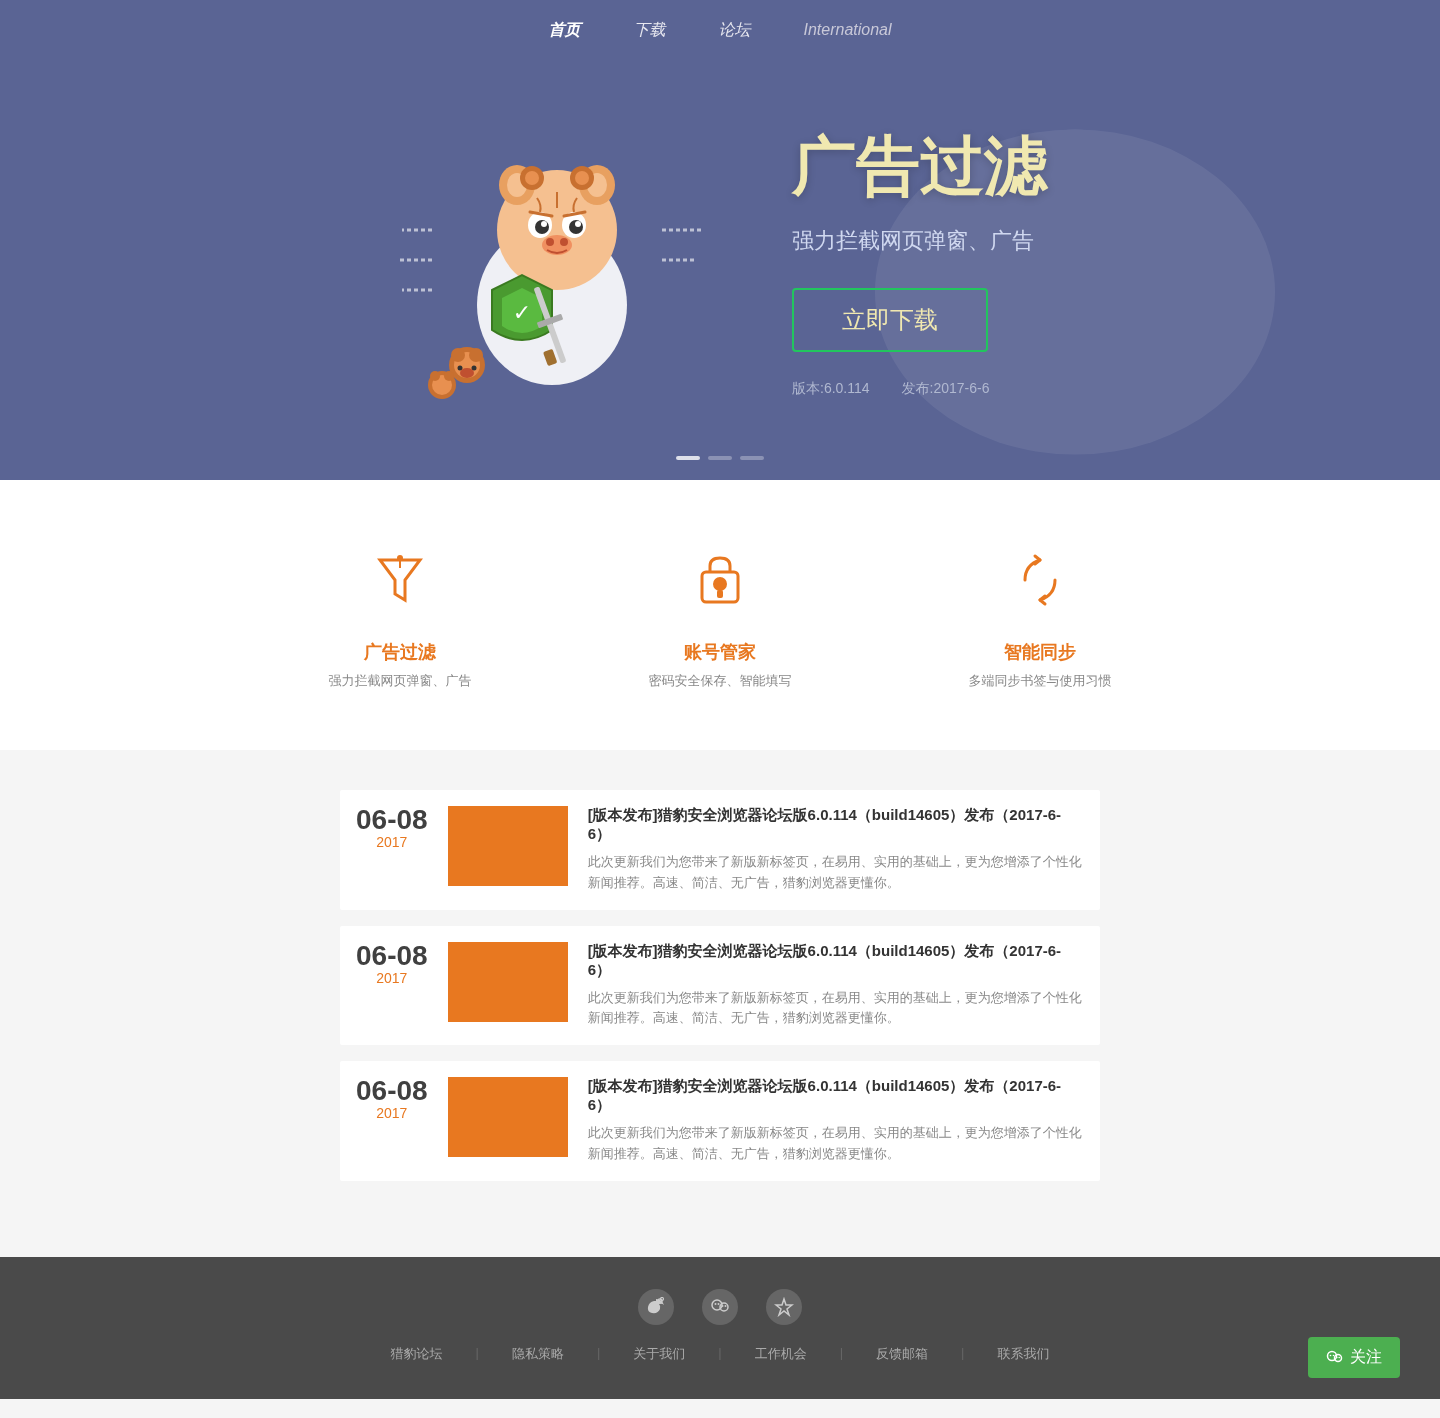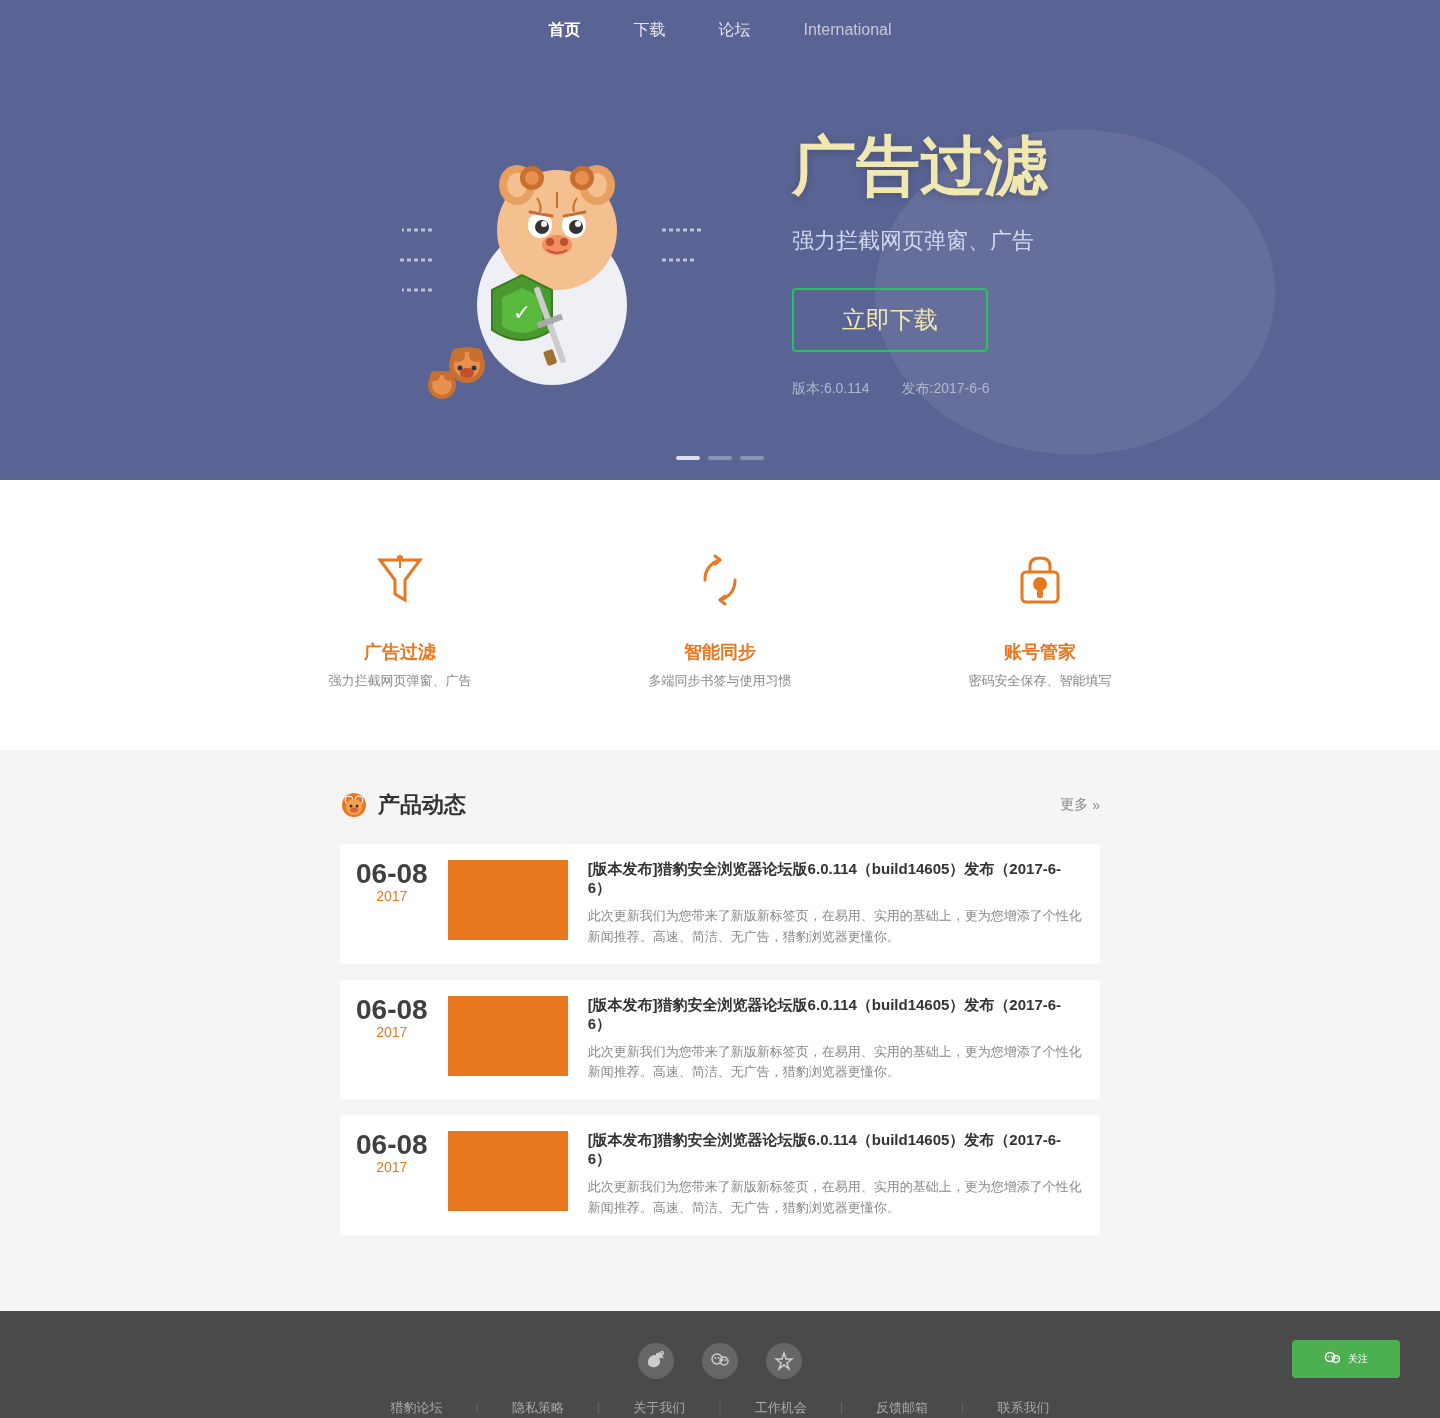--- a/index.html
+++ b/index.html
@@ -6,20 +6,21 @@
     body { font-family: "Microsoft YaHei", "PingFang SC", sans-serif; background: #f5f5f5; width: 1440px; }
 
     
     nav {
       background: #5a6494;
       height: 60px;
       display: flex;
       align-items: center;
       justify-content: center;
       gap: 53px;
+      font-style: italic;
     }
     nav a {
       color: #e8e8f0;
       text-decoration: none;
       font-size: 16px;
       cursor: pointer;
     }
     nav a.active { color: #fff; font-weight: bold; }
     nav a[data-name="nav-international"] { color: #c8c8d8; }
 
@@ -243,23 +244,23 @@
     .footer-links span { cursor: pointer; }
     .footer-links .sep { color: #666; }
 
     
     .wechat-follow {
       position: fixed;
       bottom: 40px;
       right: 40px;
       background: #4CAF50;
       color: #fff;
-      padding: 10px 32px;
+      padding: 10px 18px;
       border-radius: 4px;
-      font-size: 10px;
+      font-size: 16px;
       cursor: pointer;
       display: flex;
       align-items: center;
       gap: 6px;
       z-index: 999;
     }
   </style>
 </head>
 <body>
 
@@ -368,72 +369,54 @@
     <div class="feature-item" data-name="feature-ad-filter">
       <div class="feature-icon" data-name="filter-icon">
         <svg viewBox="0 0 60 60" fill="none" xmlns="http://www.w3.org/2000/svg">
           <path d="M10,10 L50,10 L35,30 L35,50 L25,44 L25,30 Z" stroke="#e87820" stroke-width="3" fill="none"></path>
           <circle cx="30" cy="8" r="3" fill="#e87820"></circle>
           <line x1="30" y1="11" x2="30" y2="18" stroke="#e87820" stroke-width="2"></line>
         </svg>
       </div>
       <div class="feature-name" data-name="feature-name-0">广告过滤</div>
       <div class="feature-desc" data-name="feature-desc-0">强力拦截网页弹窗、广告</div>
+    </div>
+
+    <div class="feature-item" data-name="feature-account">
+      <div class="feature-icon" data-name="account-icon">
+        <svg viewBox="0 0 60 60" fill="none" xmlns="http://www.w3.org/2000/svg">
+          <rect x="12" y="22" width="36" height="30" rx="4" stroke="#e87820" stroke-width="3"></rect>
+          <path d="M20,22 L20,16 Q20,8 30,8 Q40,8 40,16 L40,22" stroke="#e87820" stroke-width="3" fill="none"></path>
+          <circle cx="30" cy="34" r="7" fill="#e87820"></circle>
+          <rect x="27" y="40" width="6" height="8" rx="2" fill="#e87820"></rect>
+        </svg>
+      </div>
+      <div class="feature-name" data-name="feature-name-1">账号管家</div>
+      <div class="feature-desc" data-name="feature-desc-1">密码安全保存、智能填写</div>
     </div>
 
     <div class="feature-item" data-name="feature-sync">
       <div class="feature-icon" data-name="sync-icon">
         <svg viewBox="0 0 60 60" fill="none" xmlns="http://www.w3.org/2000/svg">
           <path d="M15,30 Q15,15 30,10" stroke="#e87820" stroke-width="3" stroke-linecap="round"></path>
           <path d="M25,6 L30,10 L25,14" stroke="#e87820" stroke-width="3" stroke-linecap="round" stroke-linejoin="round" fill="none"></path>
           <path d="M45,30 Q45,45 30,50" stroke="#e87820" stroke-width="3" stroke-linecap="round"></path>
           <path d="M35,54 L30,50 L35,46" stroke="#e87820" stroke-width="3" stroke-linecap="round" stroke-linejoin="round" fill="none"></path>
         </svg>
       </div>
       <div class="feature-name" data-name="feature-name-2">智能同步</div>
       <div class="feature-desc" data-name="feature-desc-2">多端同步书签与使用习惯</div>
     </div>
 
-    <div class="feature-item" data-name="feature-account">
-      <div class="feature-icon" data-name="account-icon">
-        <svg viewBox="0 0 60 60" fill="none" xmlns="http://www.w3.org/2000/svg">
-          <rect x="12" y="22" width="36" height="30" rx="4" stroke="#e87820" stroke-width="3"></rect>
-          <path d="M20,22 L20,16 Q20,8 30,8 Q40,8 40,16 L40,22" stroke="#e87820" stroke-width="3" fill="none"></path>
-          <circle cx="30" cy="34" r="7" fill="#e87820"></circle>
-          <rect x="27" y="40" width="6" height="8" rx="2" fill="#e87820"></rect>
-        </svg>
-      </div>
-      <div class="feature-name" data-name="feature-name-1">账号管家</div>
-      <div class="feature-desc" data-name="feature-desc-1">密码安全保存、智能填写</div>
-    </div>
-
 
   </div>
 </section>
 
 <section class="news-section" data-name="news-section">
   <div class="news-inner" data-name="news-inner">
-    <div class="news-header" data-name="news-header">
-      <div class="news-header-left" data-name="news-header-left">
-        <svg class="news-title-icon" data-name="news-bear-icon" viewBox="0 0 28 28">
-          <circle cx="14" cy="14" r="12" fill="#e87820"></circle>
-          <circle cx="9" cy="9" r="4" fill="#e87820" stroke="white" stroke-width="1"></circle>
-          <circle cx="19" cy="9" r="4" fill="#e87820" stroke="white" stroke-width="1"></circle>
-          <circle cx="14" cy="16" r="8" fill="#f5a050"></circle>
-          <circle cx="11" cy="15" r="1.5" fill="#333"></circle>
-          <circle cx="17" cy="15" r="1.5" fill="#333"></circle>
-          <ellipse cx="14" cy="19" rx="4" ry="2.5" fill="#e06030"></ellipse>
-        </svg>
-        <span class="news-title" data-name="news-section-title">产品动态</span>
-      </div>
-      <div class="news-more" data-name="news-more-link">
-        <span>更多</span>
-        <span data-name="chevron-right-icon">»</span>
-      </div>
-    </div>
 
     <div id="news-list" data-name="news-list">
         <div class="news-item" data-name="news-item-0">
     <div class="news-date" data-name="news-date-0">
       <div class="news-date-day" data-name="news-date-day-0">06-08</div>
       <div class="news-date-year" data-name="news-date-year-0">2017</div>
     </div>
     <div class="news-thumb" data-name="news-thumb-0"></div>
     <div class="news-body" data-name="news-body-0">
       <div class="news-item-title" data-name="news-item-title-0">[版本发布]猎豹安全浏览器论坛版6.0.114（build14605）发布（2017-6-6）</div>

